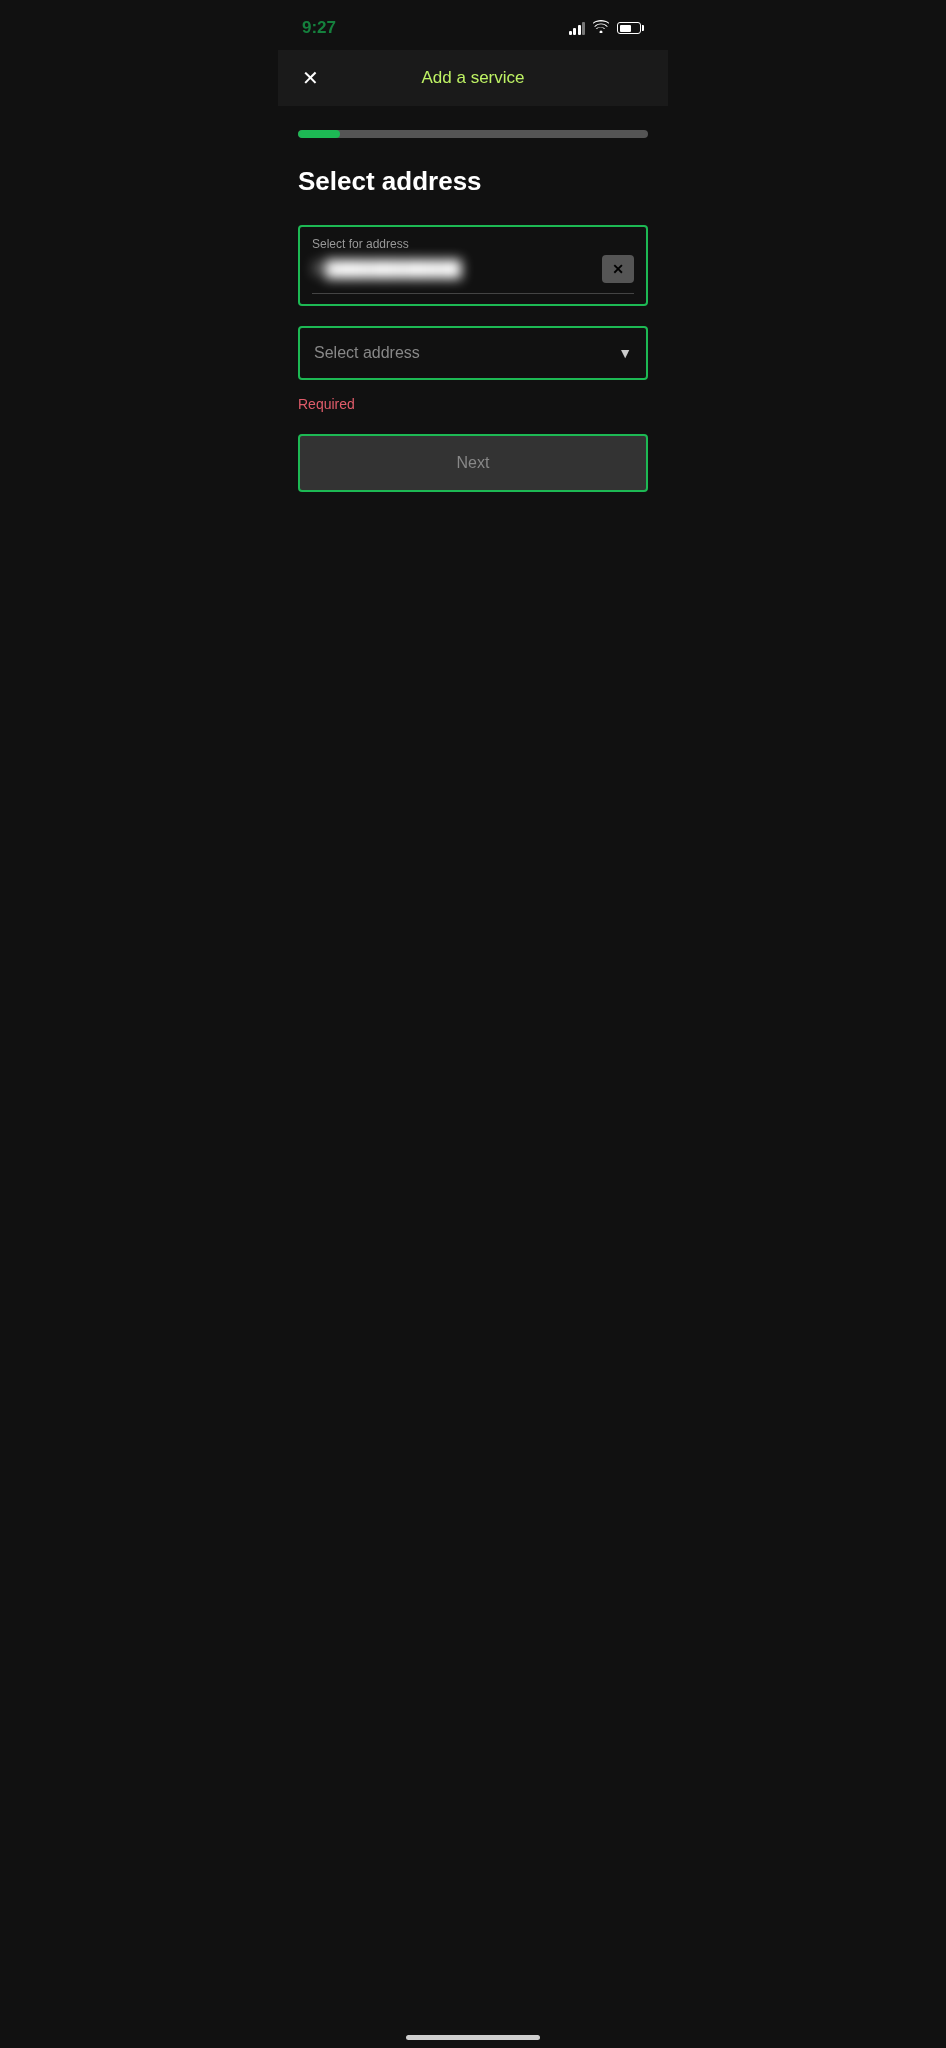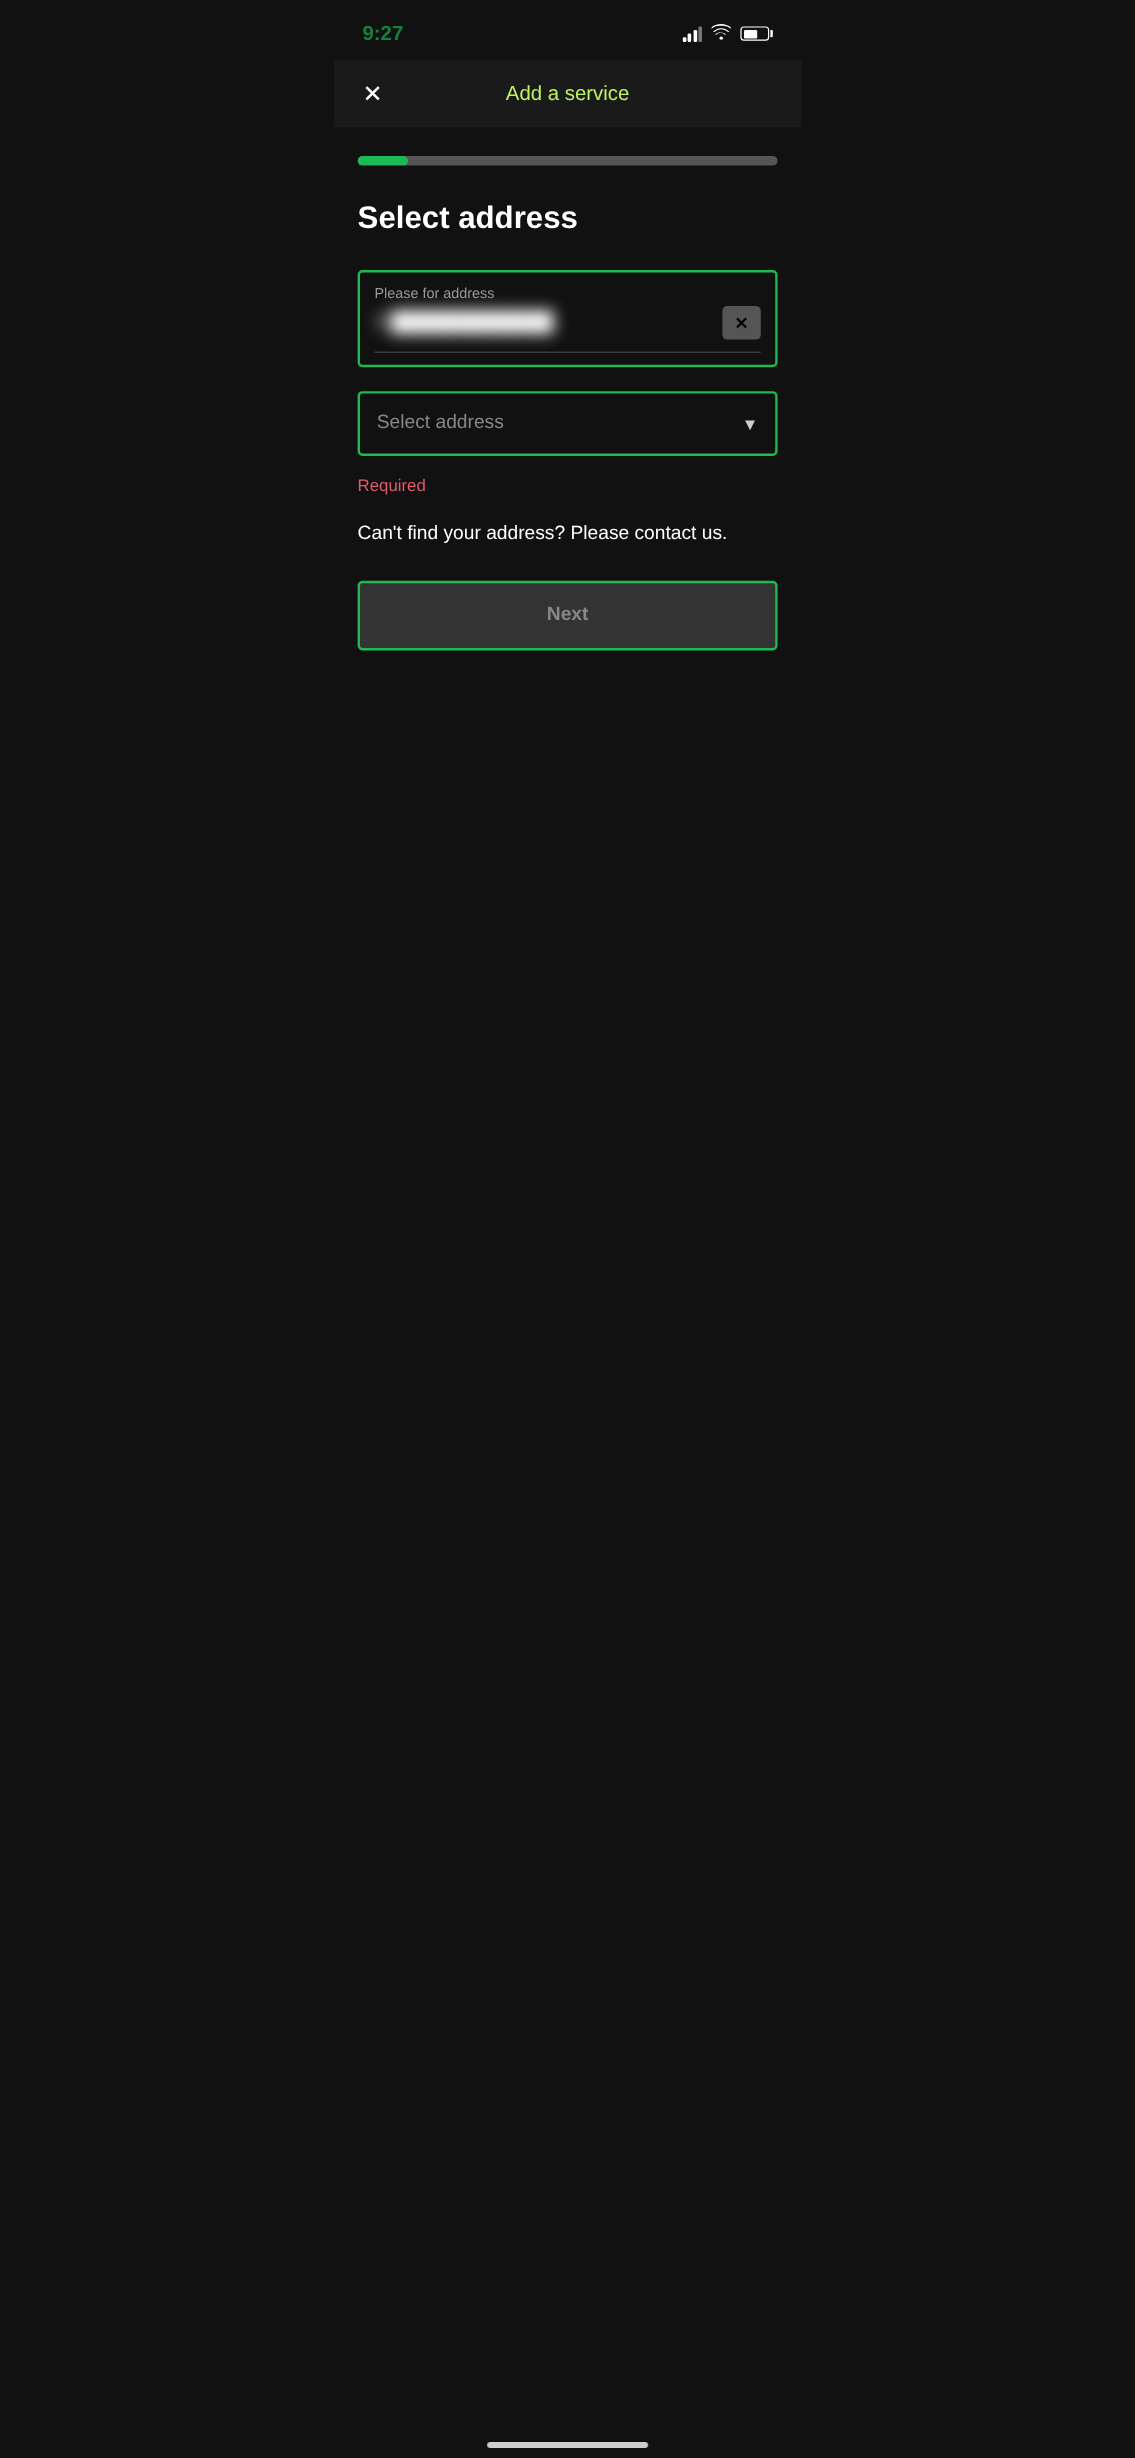--- a/index.html
+++ b/index.html
@@ -229,21 +229,21 @@
     }
 
     .next-button {
       width: 100%;
       padding: 18px;
       border: 2px solid #1db954;
       border-radius: 4px;
       background-color: #333333;
       color: #888888;
       font-size: 16px;
-      font-weight: 700;
+      font-weight: 400;
       cursor: pointer;
       text-align: center;
     }
 
     .home-indicator {
       position: fixed;
       bottom: 8px;
       left: 50%;
       transform: translateX(-50%);
       width: 134px;
@@ -300,40 +300,39 @@
   
   <div class="progress-bar-container">
     <div class="progress-bar-fill" style="width: 12%;"></div>
   </div>
 
   
   <h2 class="section-title">Select address</h2>
 
   
   <div class="search-field-container">
-    <span class="search-label">Please for address</span>
+    <span class="search-label">Select for address</span>
     <div class="search-input-row">
       <span class="blurred-text">3 ████████████</span>
       <button class="clear-button">
         <span>✕</span>
       </button>
     </div>
     <div class="divider-line"></div>
   </div>
 
   
   <div class="select-dropdown-container">
     <span class="select-placeholder">Select address</span>
     <span class="dropdown-arrow">▼</span>
   </div>
 
   
   <div class="required-text">Required</div>
 
   
-  <div class="contact-text">Can't find your address? Please contact us.</div>
 
   
   <button class="next-button">Next</button>
 
 </div>
 
 <div class="home-indicator"></div>
 
 </body></html>

